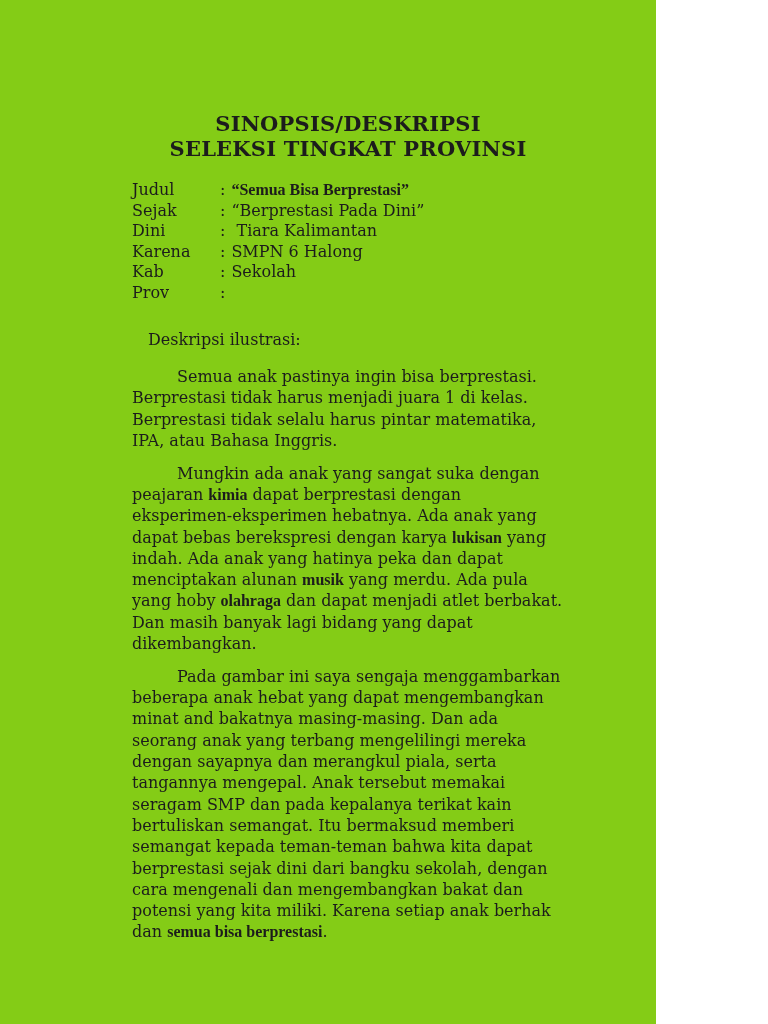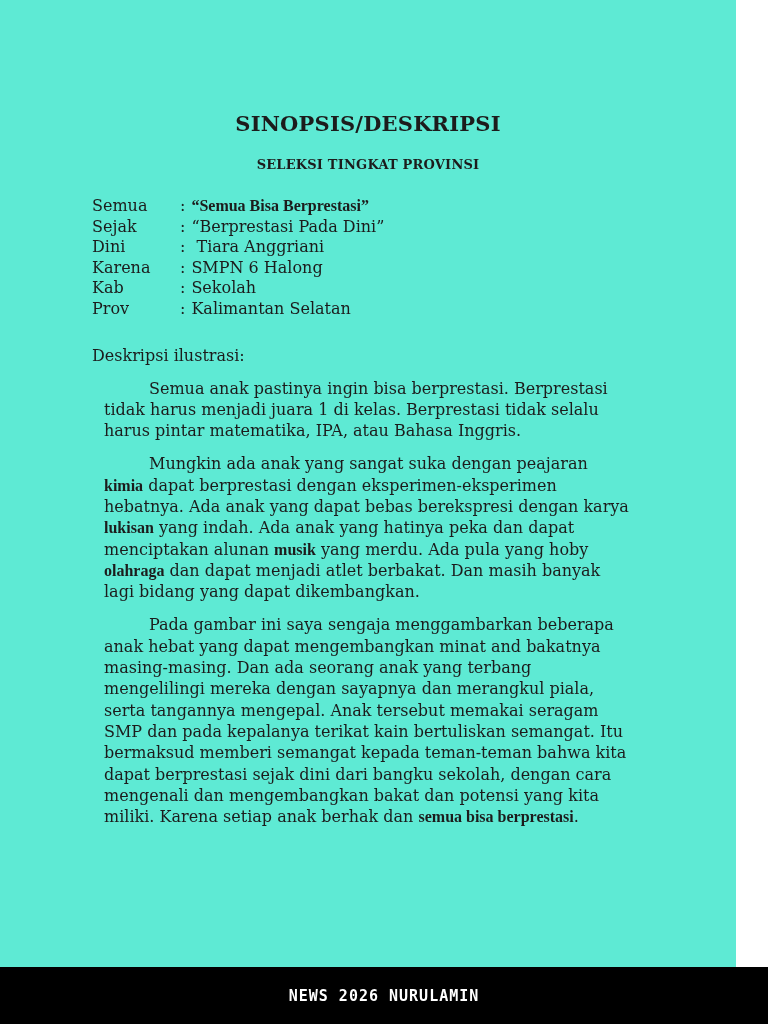--- a/index.html
+++ b/index.html
@@ -5,70 +5,71 @@
   html, body { margin: 0; padding: 0; }
   body {
     width: 768px; height: 1024px;
     background: #ffffff;
     font-family: "DejaVu Serif", serif;
     color: #1c1c1c;
     overflow: hidden;
   }
   .page {
     position: relative;
-    width: 736px; height: 1024px;
-    background: #5eead4;
+    width: 656px; height: 1024px;
+    background: #84cc16;
     box-sizing: border-box;
+    padding-left: 40px;
   }
   .content {
     padding: 0 92px;
   }
   .title-block {
     margin: 0;
     padding-top: 108px;
     text-align: center;
   }
   .title-line {
     font-size: 21px;
     font-weight: bold;
     line-height: 31px;
     margin: 0;
     letter-spacing: 0.2px;
   }
   .subtitle {
-    font-size: 13px;
+    font-size: 21px;
     font-weight: bold;
     line-height: 20px;
-    margin: 16px;
+    margin: 0;
     letter-spacing: 0.2px;
   }
   .meta-block {
     margin-top: 21px;
     font-size: 16px;
   }
   .meta-row {
     line-height: 20.5px;
     display: flex;
   }
   .meta-label {
     display: inline-block;
     width: 88px;
     flex: 0 0 88px;
   }
   .meta-colon { flex: 0 0 auto; }
   .meta-value { margin-left: 6px; white-space: pre-wrap; }
   .bold { font-weight: bold; font-family: Liberation Serif, serif; }
   .desc-heading {
-    margin: 0;
+    margin: 16px;
     margin-top: 26px;
     font-size: 16px;
     line-height: 21px;
   }
   .para {
-    margin: 12px;
+    margin: 0;
     margin-top: 11.5px;
     font-size: 16px;
     line-height: 21.3px;
     text-indent: 45px;
     text-align: left;
   }
   .watermark-bar {
     position: absolute;
     left: 0; bottom: 0;
     width: 768px; height: 57px;
@@ -91,57 +92,53 @@
 <div class="page">
   <div class="content">
 
     <header class="title-block">
       <div class="title-line">SINOPSIS/DESKRIPSI</div>
       <div class="subtitle">SELEKSI TINGKAT PROVINSI</div>
     </header>
 
     <section class="meta-block">
       <div class="meta-row">
-          <span class="meta-label">Semua</span>
+          <span class="meta-label">Judul</span>
           <span class="meta-colon">:</span>
           <span class="meta-value bold">“Semua Bisa Berprestasi”</span>
         </div>
       <div class="meta-row">
           <span class="meta-label">Sejak</span>
           <span class="meta-colon">:</span>
           <span class="meta-value">“Berprestasi Pada Dini”</span>
         </div>
       <div class="meta-row">
           <span class="meta-label">Dini</span>
           <span class="meta-colon">:</span>
-          <span class="meta-value"> Tiara Anggriani</span>
+          <span class="meta-value"> Tiara Kalimantan</span>
         </div>
       <div class="meta-row">
           <span class="meta-label">Karena</span>
           <span class="meta-colon">:</span>
           <span class="meta-value">SMPN 6 Halong</span>
         </div>
       <div class="meta-row">
           <span class="meta-label">Kab</span>
           <span class="meta-colon">:</span>
           <span class="meta-value">Sekolah</span>
         </div>
       <div class="meta-row">
           <span class="meta-label">Prov</span>
           <span class="meta-colon">:</span>
-          <span class="meta-value">Kalimantan Selatan</span>
         </div>
     </section>
 
     <p class="desc-heading">Deskripsi ilustrasi:</p>
 
     <p class="para"><span>Semua anak pastinya ingin bisa berprestasi. Berprestasi tidak harus menjadi juara 1 di kelas. Berprestasi tidak selalu harus pintar matematika, IPA, atau Bahasa Inggris.</span></p>
 
     <p class="para"><span>Mungkin ada anak yang sangat suka dengan peajaran </span><span class="bold">kimia</span><span> dapat berprestasi dengan eksperimen-eksperimen hebatnya. Ada anak yang dapat bebas berekspresi dengan karya </span><span class="bold">lukisan</span><span> yang indah. Ada anak yang hatinya peka dan dapat menciptakan alunan </span><span class="bold">musik</span><span> yang merdu. Ada pula yang hoby </span><span class="bold">olahraga</span><span> dan dapat menjadi atlet berbakat. Dan masih banyak lagi bidang yang dapat dikembangkan.</span></p>
 
     <p class="para"><span>Pada gambar ini saya sengaja menggambarkan beberapa anak hebat yang dapat mengembangkan minat and bakatnya masing-masing. Dan ada seorang anak yang terbang mengelilingi mereka dengan sayapnya dan merangkul piala, serta tangannya mengepal. Anak tersebut memakai seragam SMP dan pada kepalanya terikat kain bertuliskan semangat. Itu bermaksud memberi semangat kepada teman-teman bahwa kita dapat berprestasi sejak dini dari bangku sekolah, dengan cara mengenali dan mengembangkan bakat dan potensi yang kita miliki. Karena setiap anak berhak dan </span><span class="bold">semua bisa berprestasi</span><span>.</span></p>
 
   </div>
 
-  <footer class="watermark-bar">
-    <span class="watermark-text">NEWS 2026 NURULAMIN</span>
-  </footer>
 </div>
 
 </body></html>

